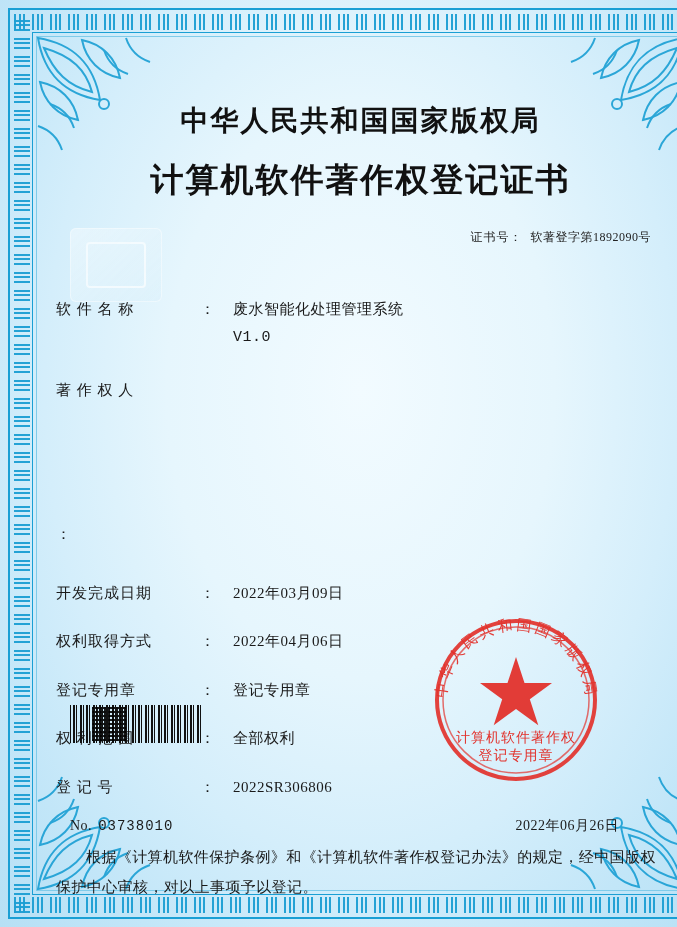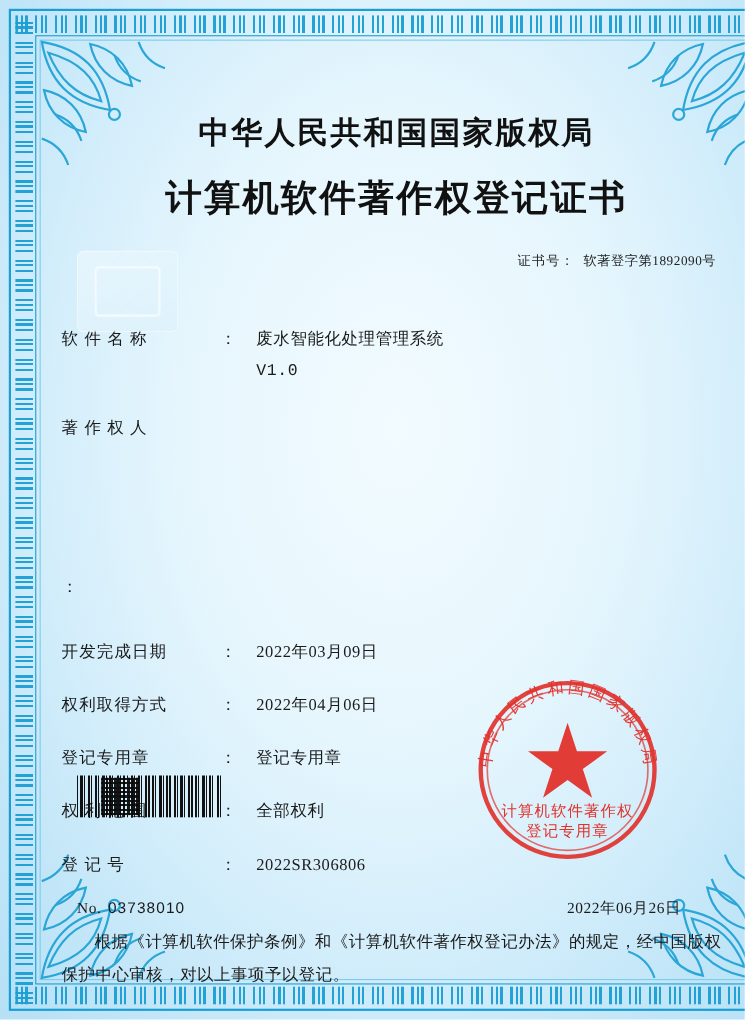--- a/index.html
+++ b/index.html
@@ -207,21 +207,21 @@
     left: 14px;
     right: 10px;
     bottom: 36px;
     display: flex;
     justify-content: space-between;
     align-items: baseline;
     font-size: 14px;
     color: #1a1a1a;
   }
   .footer .no .tag { letter-spacing: .5px; }
-  .footer .no .num { margin-left: 6px; font-family: Liberation Sans, sans-serif; letter-spacing: 1px; }
+  .footer .no .num { margin-left: 6px; font-family: Liberation Mono, monospace; letter-spacing: 1px; }
   .footer .date { letter-spacing: .5px; padding-right: 36px; text-align: right; }
 </style>
 </head>
 <body>
 
 <div class="cert">
 
   <div class="meander meander-outer"></div>
   <div class="key-side key-top"></div>
   <div class="key-side key-bottom"></div>

